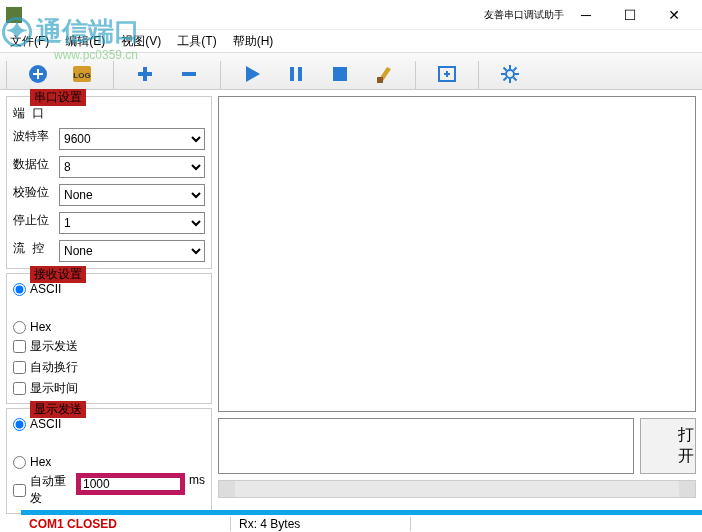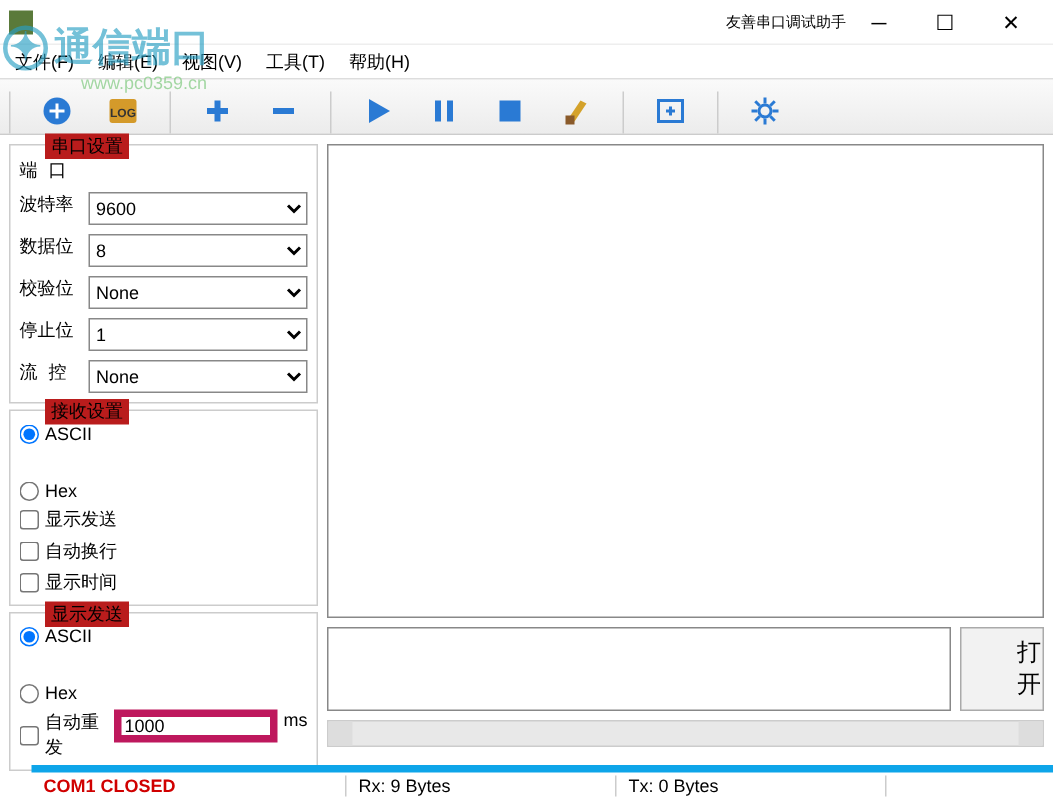--- a/index.html
+++ b/index.html
@@ -224,15 +224,14 @@
       <button class="openbtn">打开</button>
     </div>
     <div class="scrollrow">
       <div class="hscroll"></div>
     </div>
   </div>
 </div>
 
 <div class="statusbar">
   <div class="s1">COM1 CLOSED</div>
-  <div class="s2">Rx: 9 Bytes</div>
-  <div class="s3">Tx: 0 Bytes</div>
+  <div class="s2">Rx: 4 Bytes</div>
 </div>
 
 </body></html>

